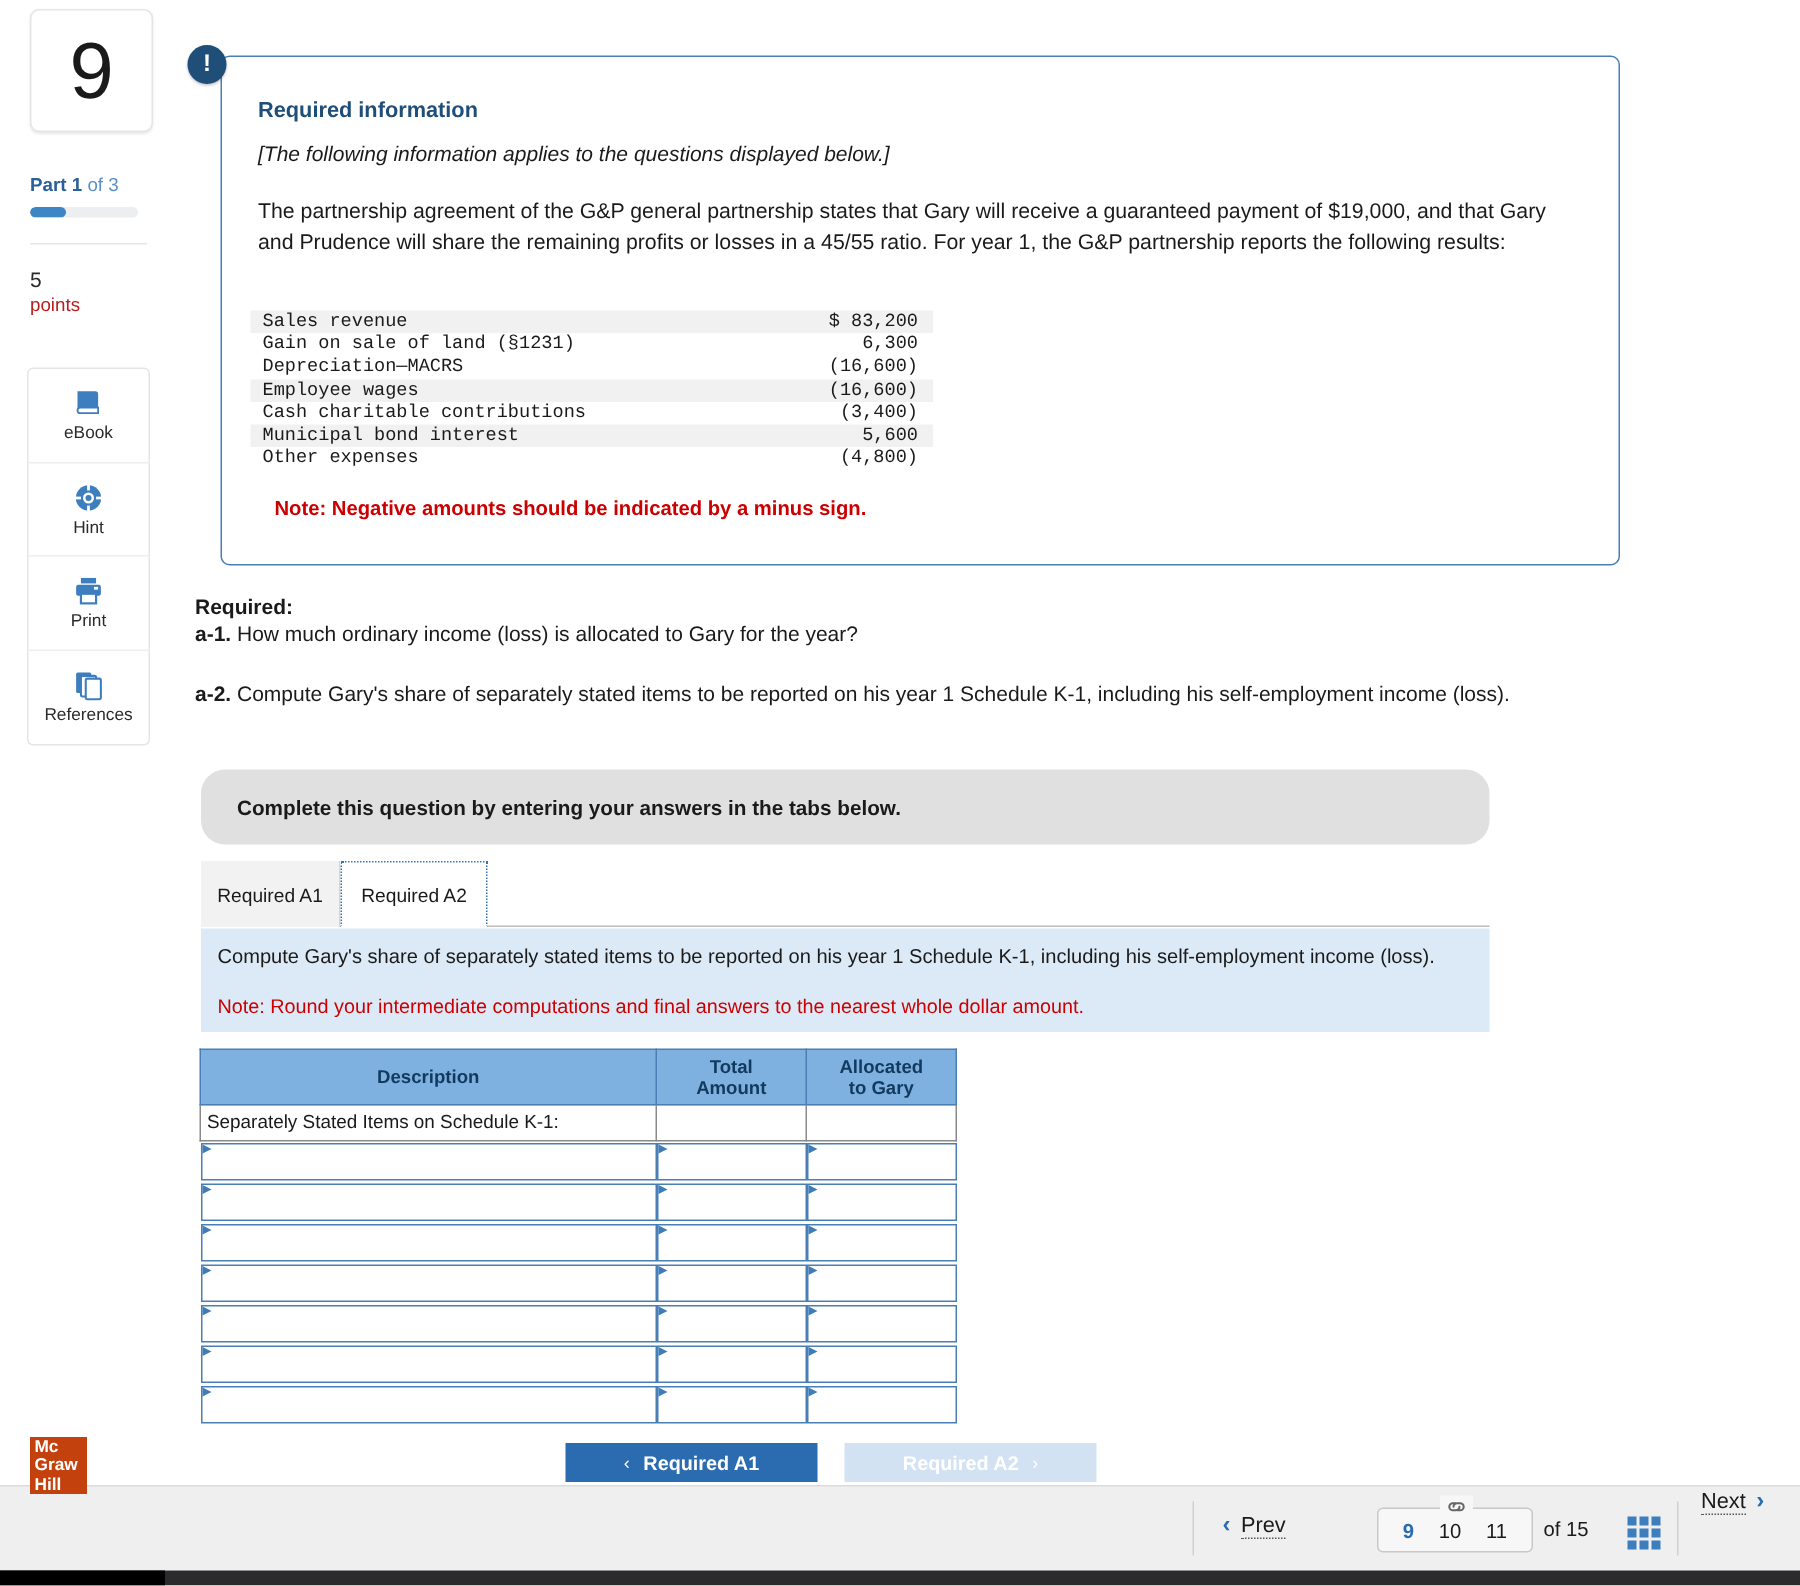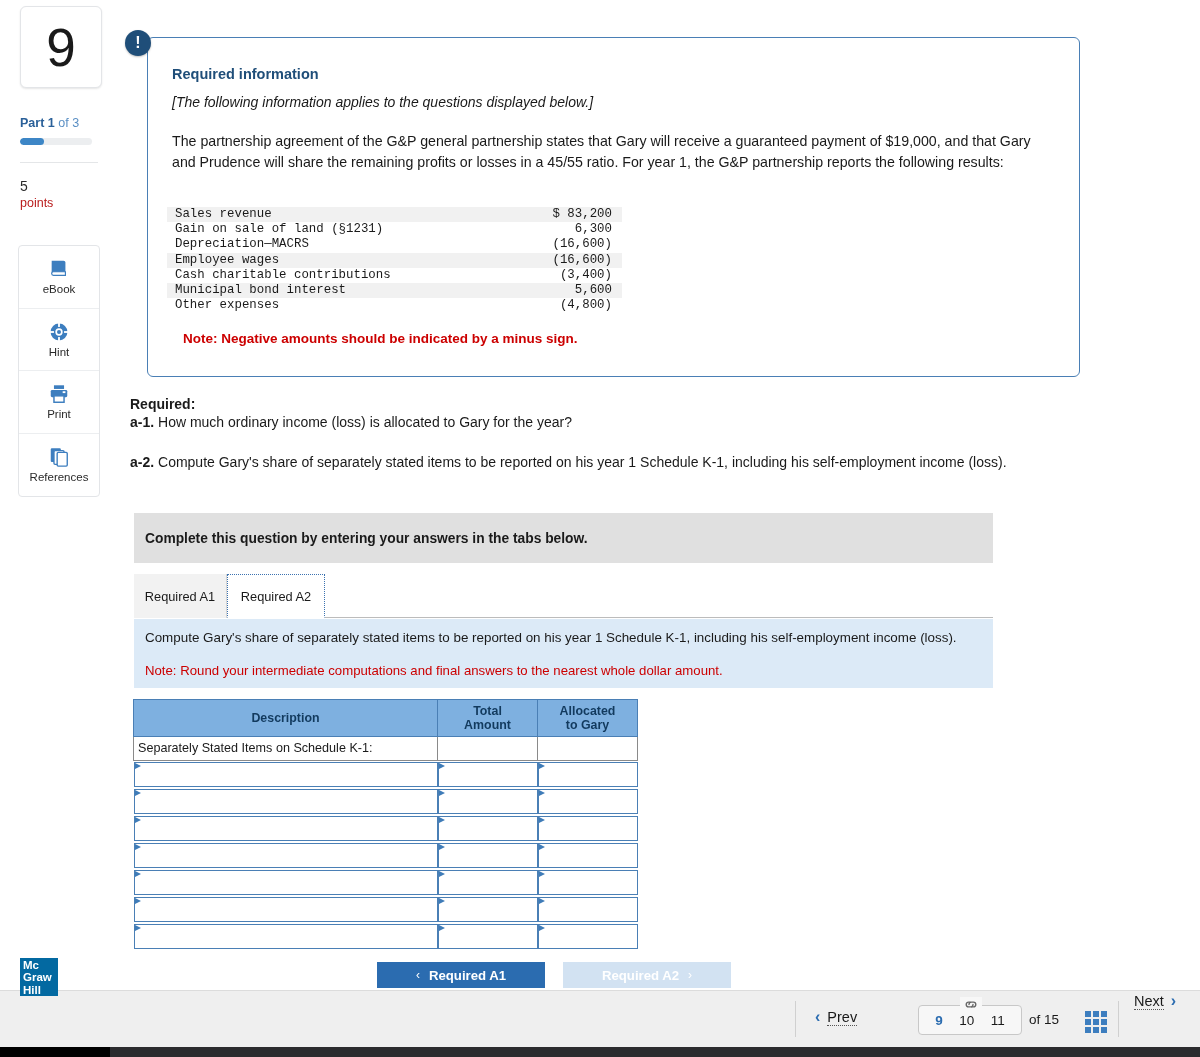--- a/index.html
+++ b/index.html
@@ -65,21 +65,21 @@
   .fin-note { position: absolute; left: 183px; top: 331px; font-size: 13.5px; font-weight: bold; color: #cc0000; }
 
   
   .rq-head { position: absolute; left: 130px; top: 396px; font-size: 14px; font-weight: bold; color: #1a1a1a; }
   .rq-a1 { position: absolute; left: 130px; top: 414px; width: 950px; font-size: 14px; color: #1a1a1a; }
   .rq-a1 b, .rq-a2 b { font-weight: bold; }
   .rq-a2 { position: absolute; left: 130px; top: 452px; width: 950px; font-size: 14px; color: #1a1a1a; line-height: 21px; }
 
   .graybar {
     position: absolute; left: 134px; top: 513px; width: 859px; height: 50px;
-    background: #e0e0e0; display: flex; align-items: center; padding-left: 11px;
+    background: #e0e0e0; display: flex; align-items: center; padding-left: 24px; border-radius: 16px;
   }
   .graybar span { font-size: 13.8px; font-weight: bold; color: #1a1a1a; }
 
   
   .tabstrip { position: absolute; left: 134px; top: 574px; width: 859px; height: 44px; border-bottom: 1px solid #bcbcbc; }
   .tab {
     position: absolute; top: 0; height: 44px; display: flex; align-items: center; justify-content: center;
     font-size: 12.8px; color: #1a1a1a; cursor: pointer;
   }
   .tab.inactive { left: 0; width: 93px; background: #f2f2f2; border-right: 1px solid #d5d5d5; }
@@ -117,21 +117,21 @@
   .navbtn {
     position: absolute; height: 26px; display: flex; align-items: center; justify-content: center;
     gap: 9px; font-size: 13.2px; font-weight: bold; color: #fff; cursor: pointer;
   }
   .navbtn.prevb { left: 377px; top: 962px; width: 168px; background: #2b6cb0; }
   .navbtn.nextb { left: 563px; top: 962px; width: 168px; background: #d2e2f2; color: #fff; }
   .navbtn .chev { font-size: 12px; font-weight: normal; }
 
   
   #footer { position: absolute; left: 0; top: 990px; width: 1200px; height: 57px; background: #efefef; border-top: 1px solid #dcdcdc; }
-  .mhlogo { position: absolute; left: 20px; top: 958px; width: 38px; height: 38px; background: #0369a1; color: #fff;
+  .mhlogo { position: absolute; left: 20px; top: 958px; width: 38px; height: 38px; background: #c2410c; color: #fff;
             font-size: 11.5px; font-weight: bold; line-height: 12.3px; padding: 1px 0 0 3px; }
   .fdiv { position: absolute; top: 1001px; width: 1px; height: 36px; background: #d0d0d0; }
   .prevlink { position: absolute; left: 815px; top: 1008px; display: flex; align-items: center; gap: 7px; cursor: pointer; }
   .prevlink .t, .nextlink .t { font-size: 14.5px; color: #1a1a1a; border-bottom: 1px dotted #555; }
   .prevlink .c, .nextlink .c { font-size: 16px; color: #2b6cb0; font-weight: bold; }
   .pagepill {
     position: absolute; left: 918px; top: 1005px; width: 104px; height: 30px;
     border: 1px solid #c8c8c8; border-radius: 4px; background: #f7f7f7;
     display: flex; align-items: center; justify-content: space-around; padding: 0 8px;
   }

